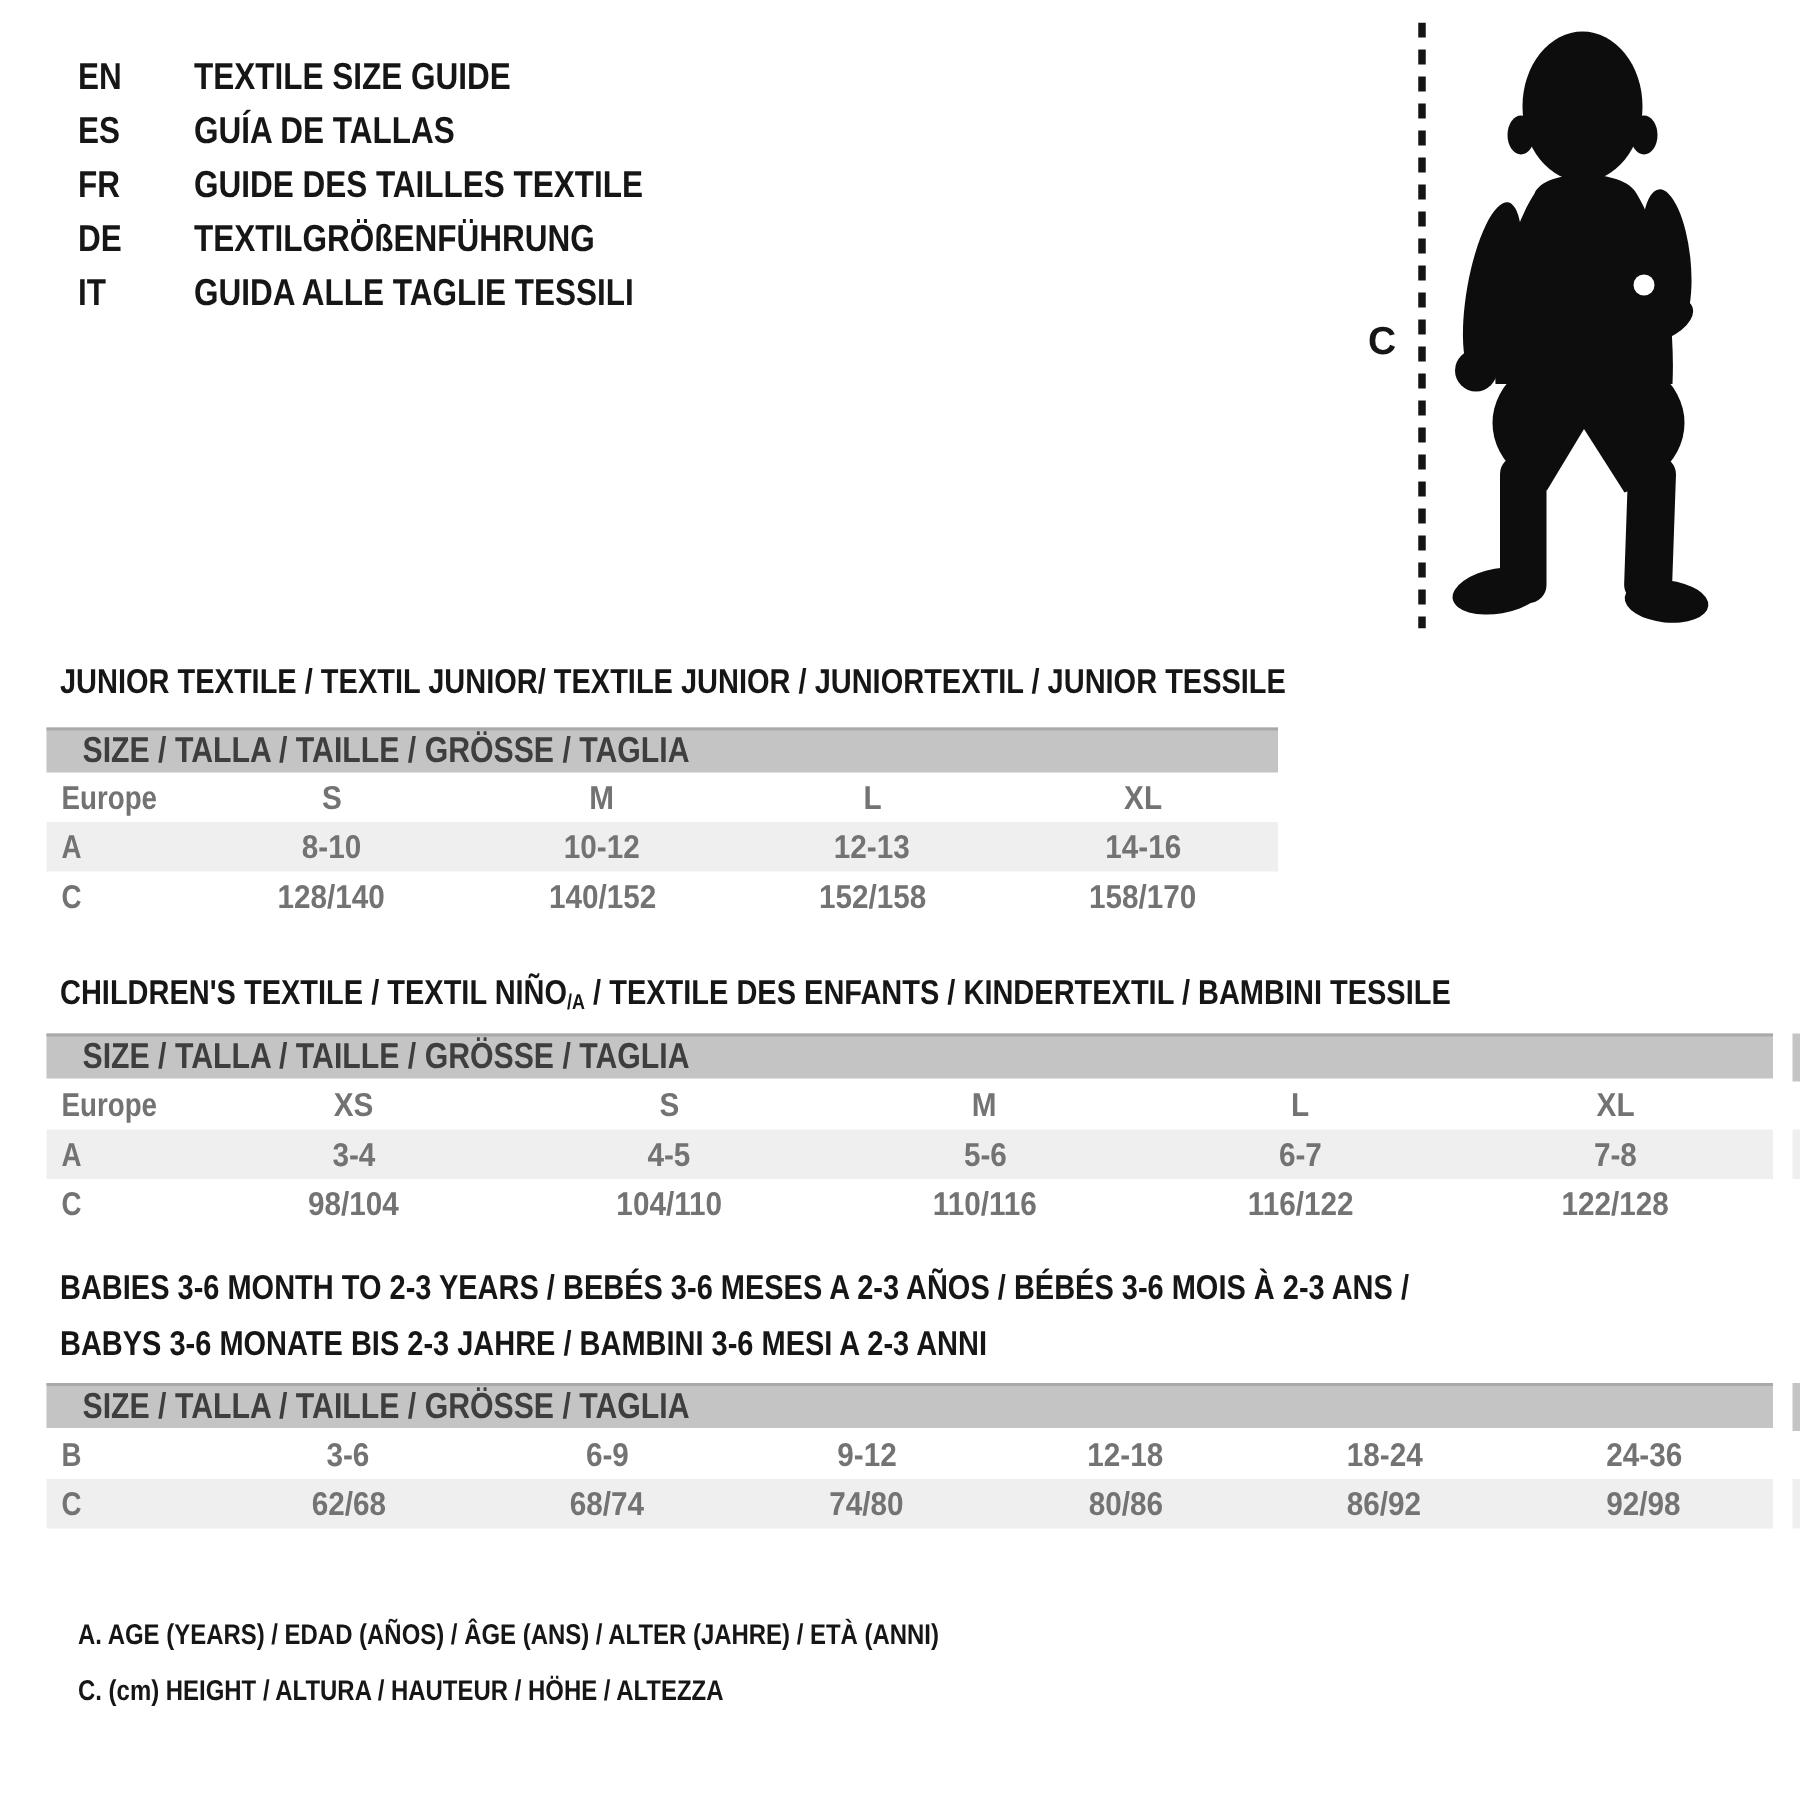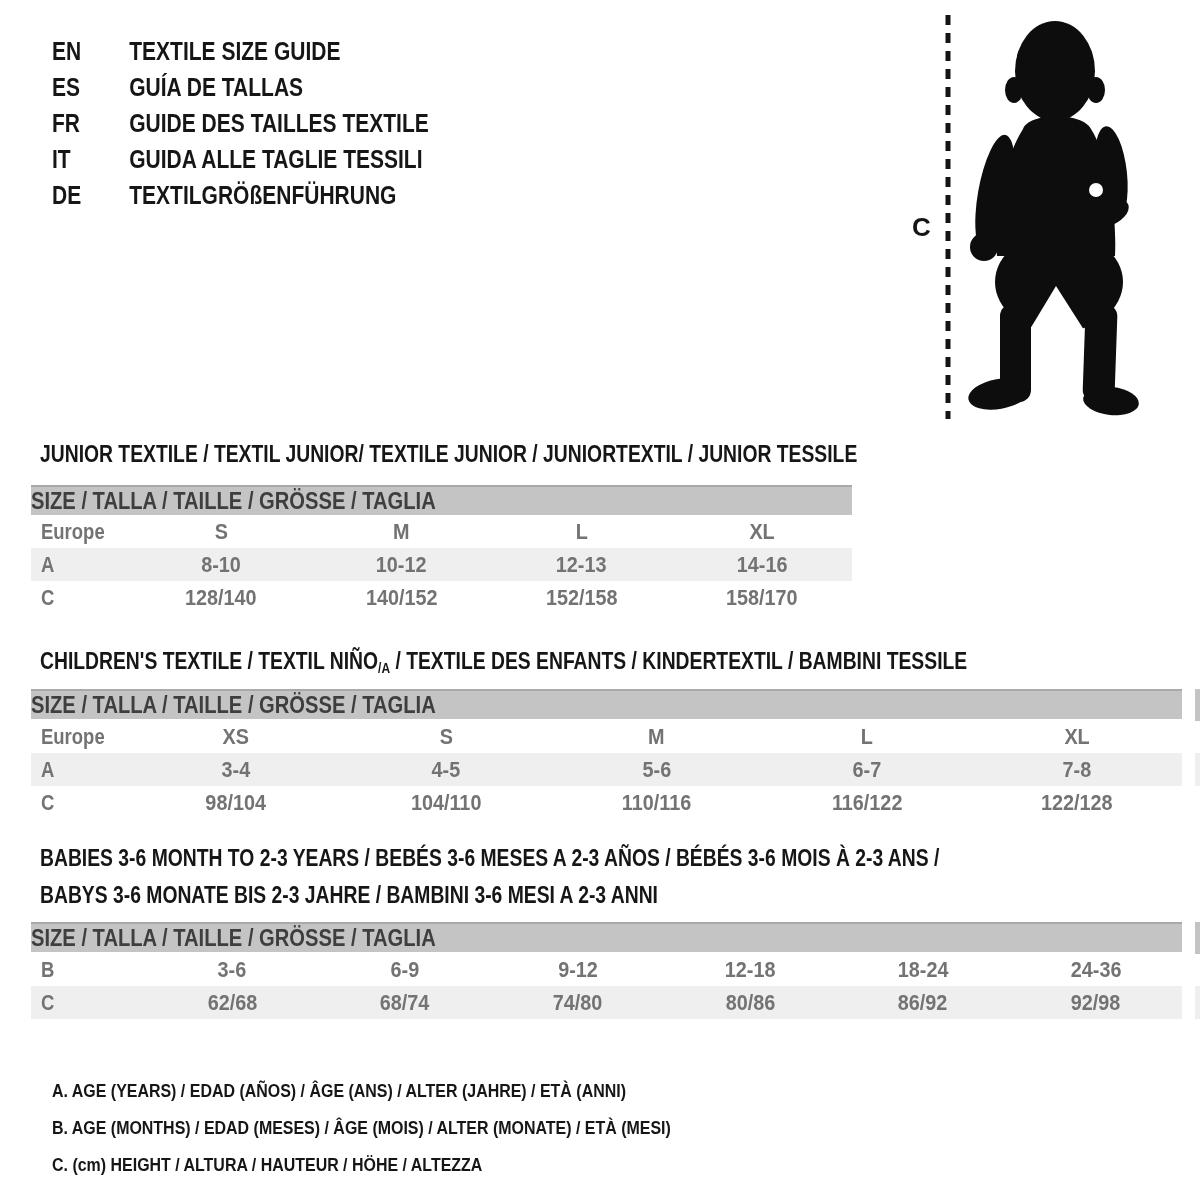--- a/index.html
+++ b/index.html
@@ -25,21 +25,21 @@
   
   .sec-title{left:40px;font-size:23px;white-space:nowrap;text-decoration:underline;}
   .title-junior{top:441px;}
   .title-children{top:648px;}
   .title-babies1{top:845px;}
   .title-babies2{top:882px;}
   .sub{font-size:0.62em;vertical-align:-0.25em;}
 
   
   .tbl-bar{left:31px;height:30px;background:#c4c4c4;border-top:2px solid #a9a9a9;
-           display:flex;padding-left:0;box-sizing:border-box;
+           display:flex;padding-left:24px;box-sizing:border-box;
            font-size:24px;color:#3e3e3e;}
   .trow{left:31px;height:33px;display:flex;align-items:center;font-size:22px;color:#737373;}
   .trow .lbl{width:100px;padding-left:10px;box-sizing:border-box;}
   .trow.wlbl .lbl{width:115px;}
   .trow .cell{flex:1;text-align:center;}
   .stripe{background:#efefef;}
   .w-junior{width:821px;}
   .w-wide{width:1151px;}
 
   .bar-junior{top:485px;}
@@ -69,22 +69,22 @@
 </style>
 </head>
 <body>
 
 <div>
 
   <div class="abs lang-list">
     <div><span class="cnd-l"><span class="lang-code">EN</span><span>TEXTILE SIZE GUIDE</span></span></div>
     <div><span class="cnd-l"><span class="lang-code">ES</span><span>GUÍA DE TALLAS</span></span></div>
     <div><span class="cnd-l"><span class="lang-code">FR</span><span>GUIDE DES TAILLES TEXTILE</span></span></div>
+    <div><span class="cnd-l"><span class="lang-code">DE</span><span>TEXTILGRÖßENFÜHRUNG</span></span></div>
     <div><span class="cnd-l"><span class="lang-code">IT</span><span>GUIDA ALLE TAGLIE TESSILI</span></span></div>
-    <div><span class="cnd-l"><span class="lang-code">DE</span><span>TEXTILGRÖßENFÜHRUNG</span></span></div>
   </div>
 
   <div class="abs c-label">C</div>
 
   <svg class="abs dash-line" width="8" height="404" viewBox="0 0 8 404">
     <line x1="4" y1="0" x2="4" y2="404" stroke="#141414" stroke-width="5" stroke-dasharray="10 8"></line>
   </svg>
 
   <svg class="abs baby-svg" width="200" height="410" viewBox="0 0 200 410">
     <g fill="#0d0d0d">
@@ -193,17 +193,16 @@
     <span class="cell"><span class="cnd-c">92/98</span></span>
   </div>
 
   <div class="abs frag frag-cb"></div>
   <div class="abs frag frag-cs"></div>
   <div class="abs frag frag-bb"></div>
   <div class="abs frag frag-bs"></div>
 
   <div class="abs notes">
     <div class="note-line"><span class="cnd-l">A. AGE (YEARS) / EDAD (AÑOS) / ÂGE (ANS) / ALTER (JAHRE) / ETÀ (ANNI)</span></div>
-    <div class="note-line"><span class="cnd-l">B. AGE (MONTHS) / EDAD (MESES) / ÂGE (MOIS) / ALTER (MONATE) / ETÀ (MESI)</span></div>
     <div class="note-line"><span class="cnd-l">C. (cm) HEIGHT / ALTURA / HAUTEUR / HÖHE / ALTEZZA</span></div>
   </div>
 
 </div>
 
 </body></html>

